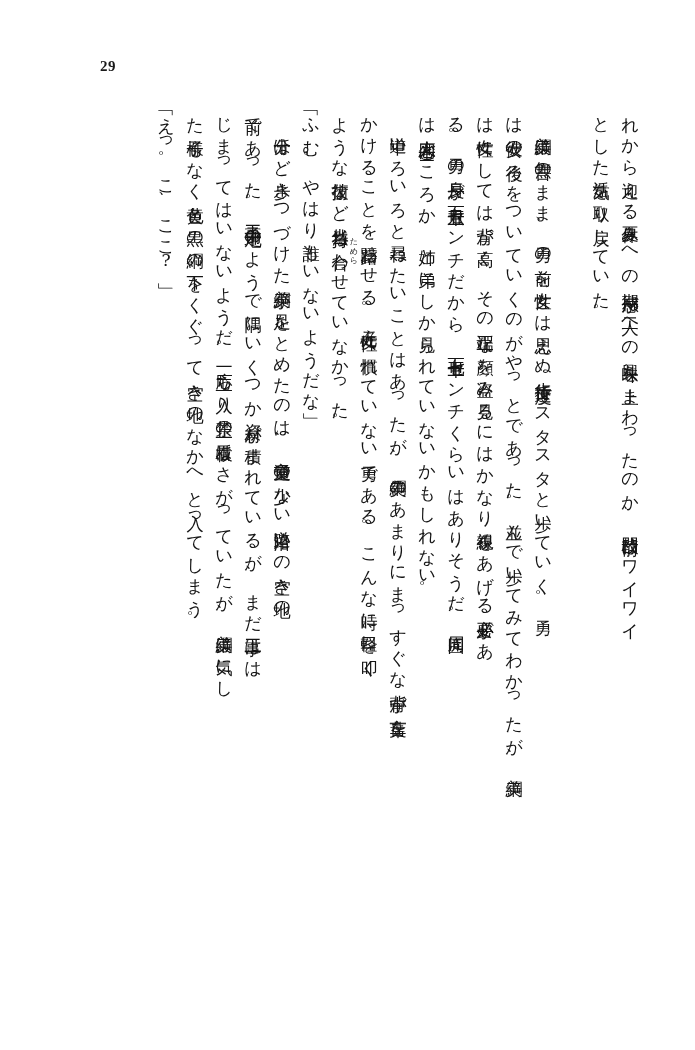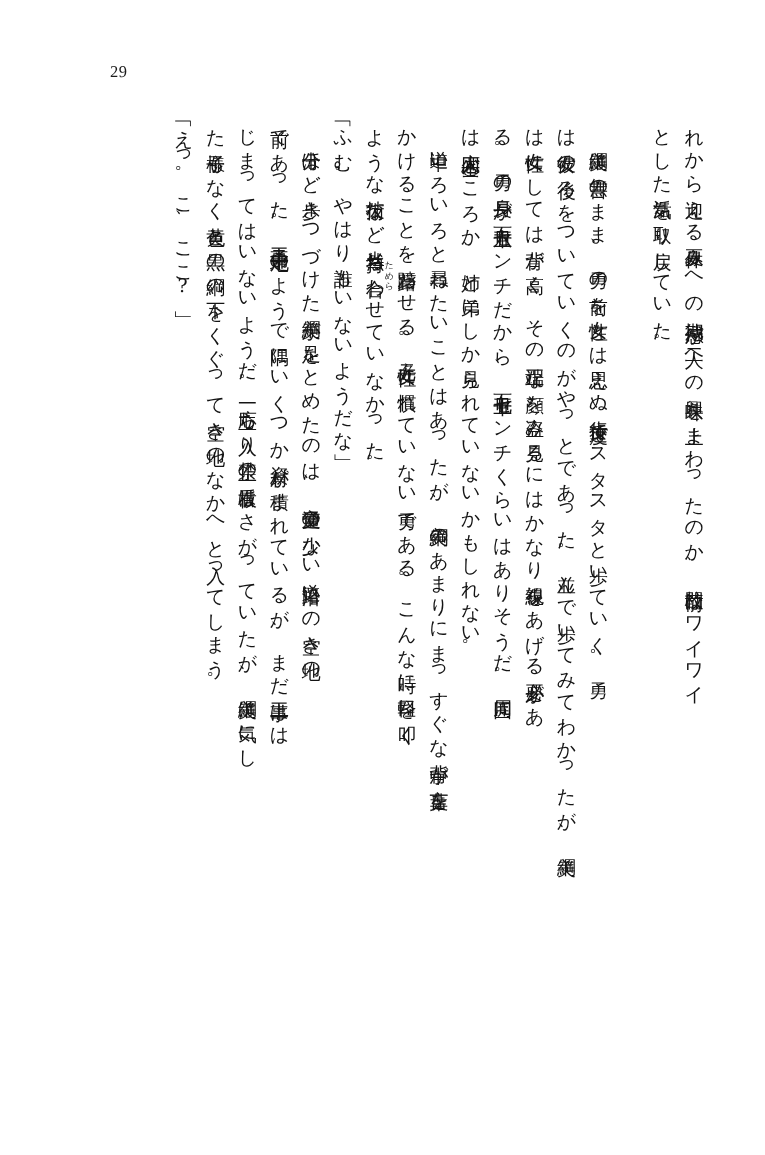--- a/index.html
+++ b/index.html
@@ -22,20 +22,21 @@
     box-sizing: border-box;
   }
   .page-number {
     position: absolute;
     top: 58px;
     left: 100px;
     font-size: 15px;
     letter-spacing: 0.5px;
     color: #1a1a1a;
     font-family: "Liberation Serif", "DejaVu Serif", serif;
+    font-weight: bold;
   }
   .text-body {
     position: absolute;
     top: 105px;
     left: 58px;
     width: 580px;
     height: 880px;
     display: flex;
     flex-direction: row-reverse;
     justify-content: flex-start;

